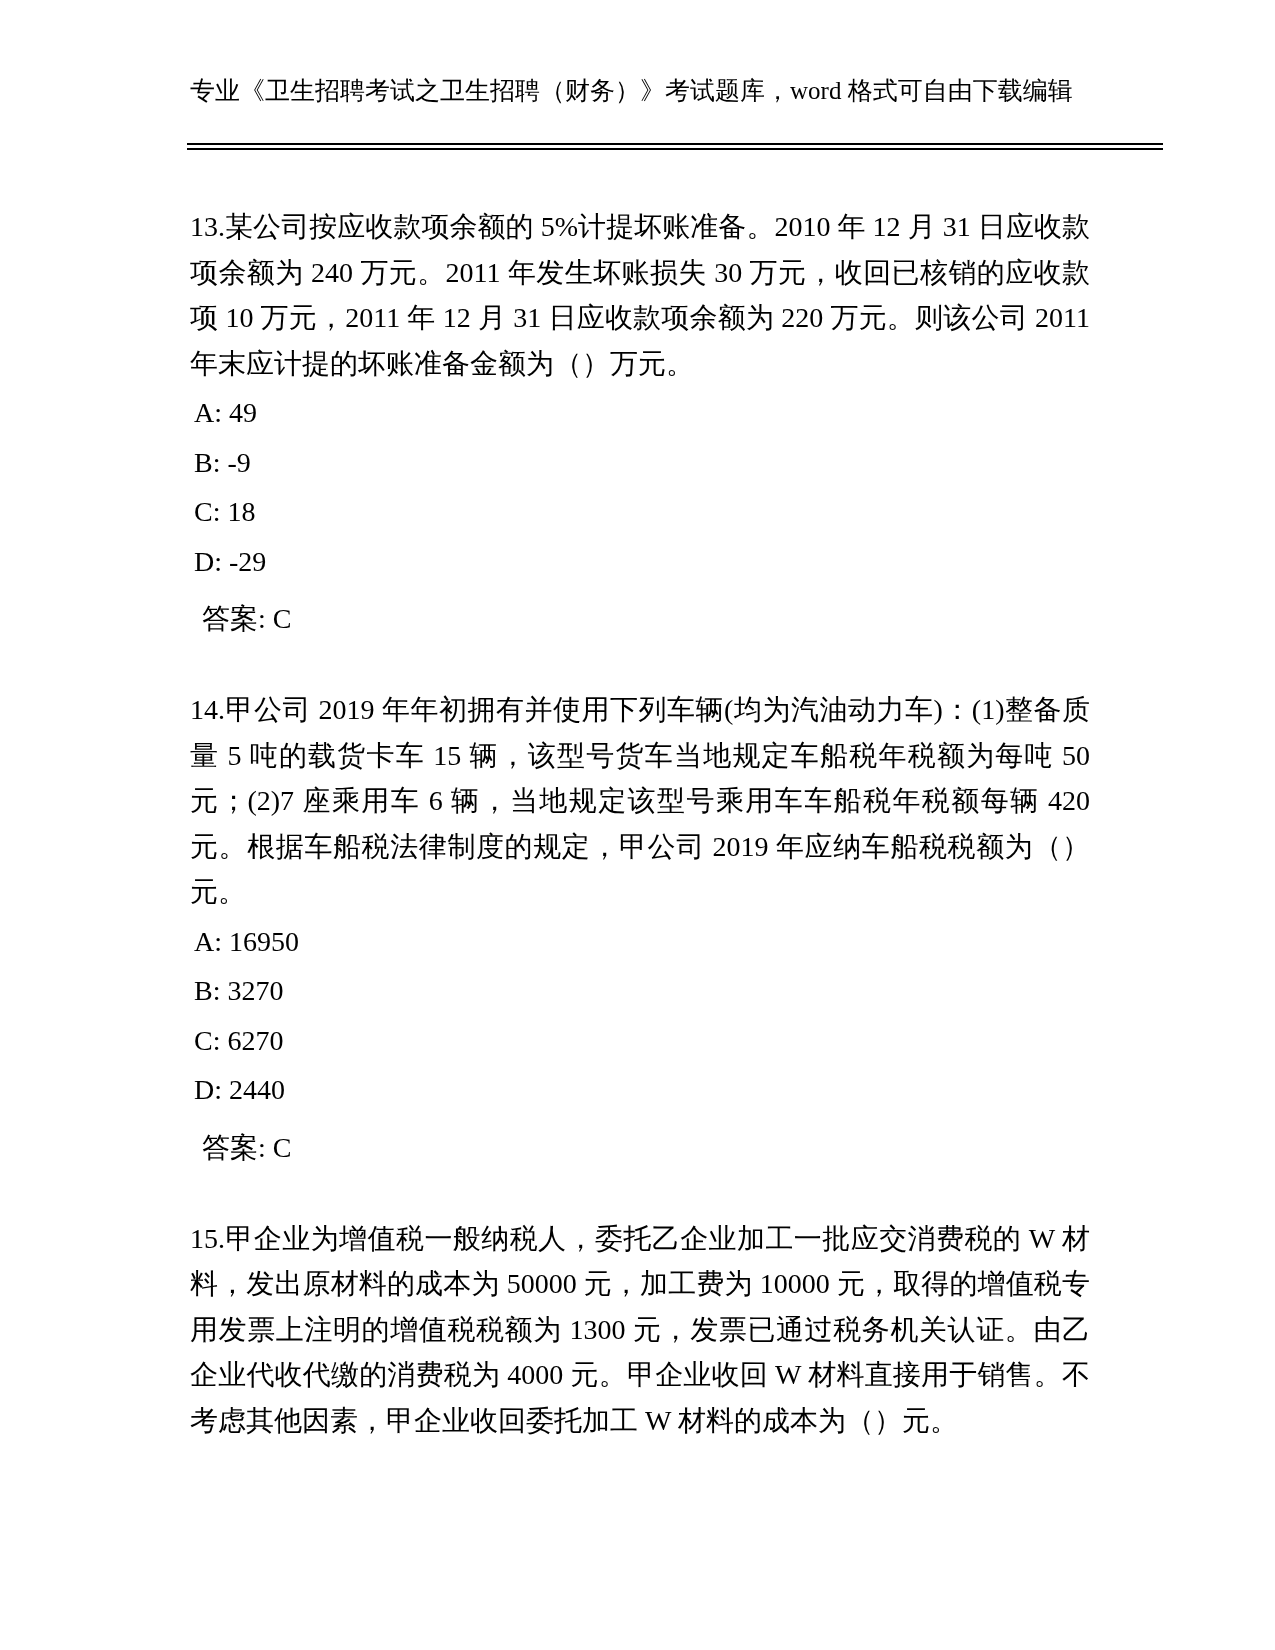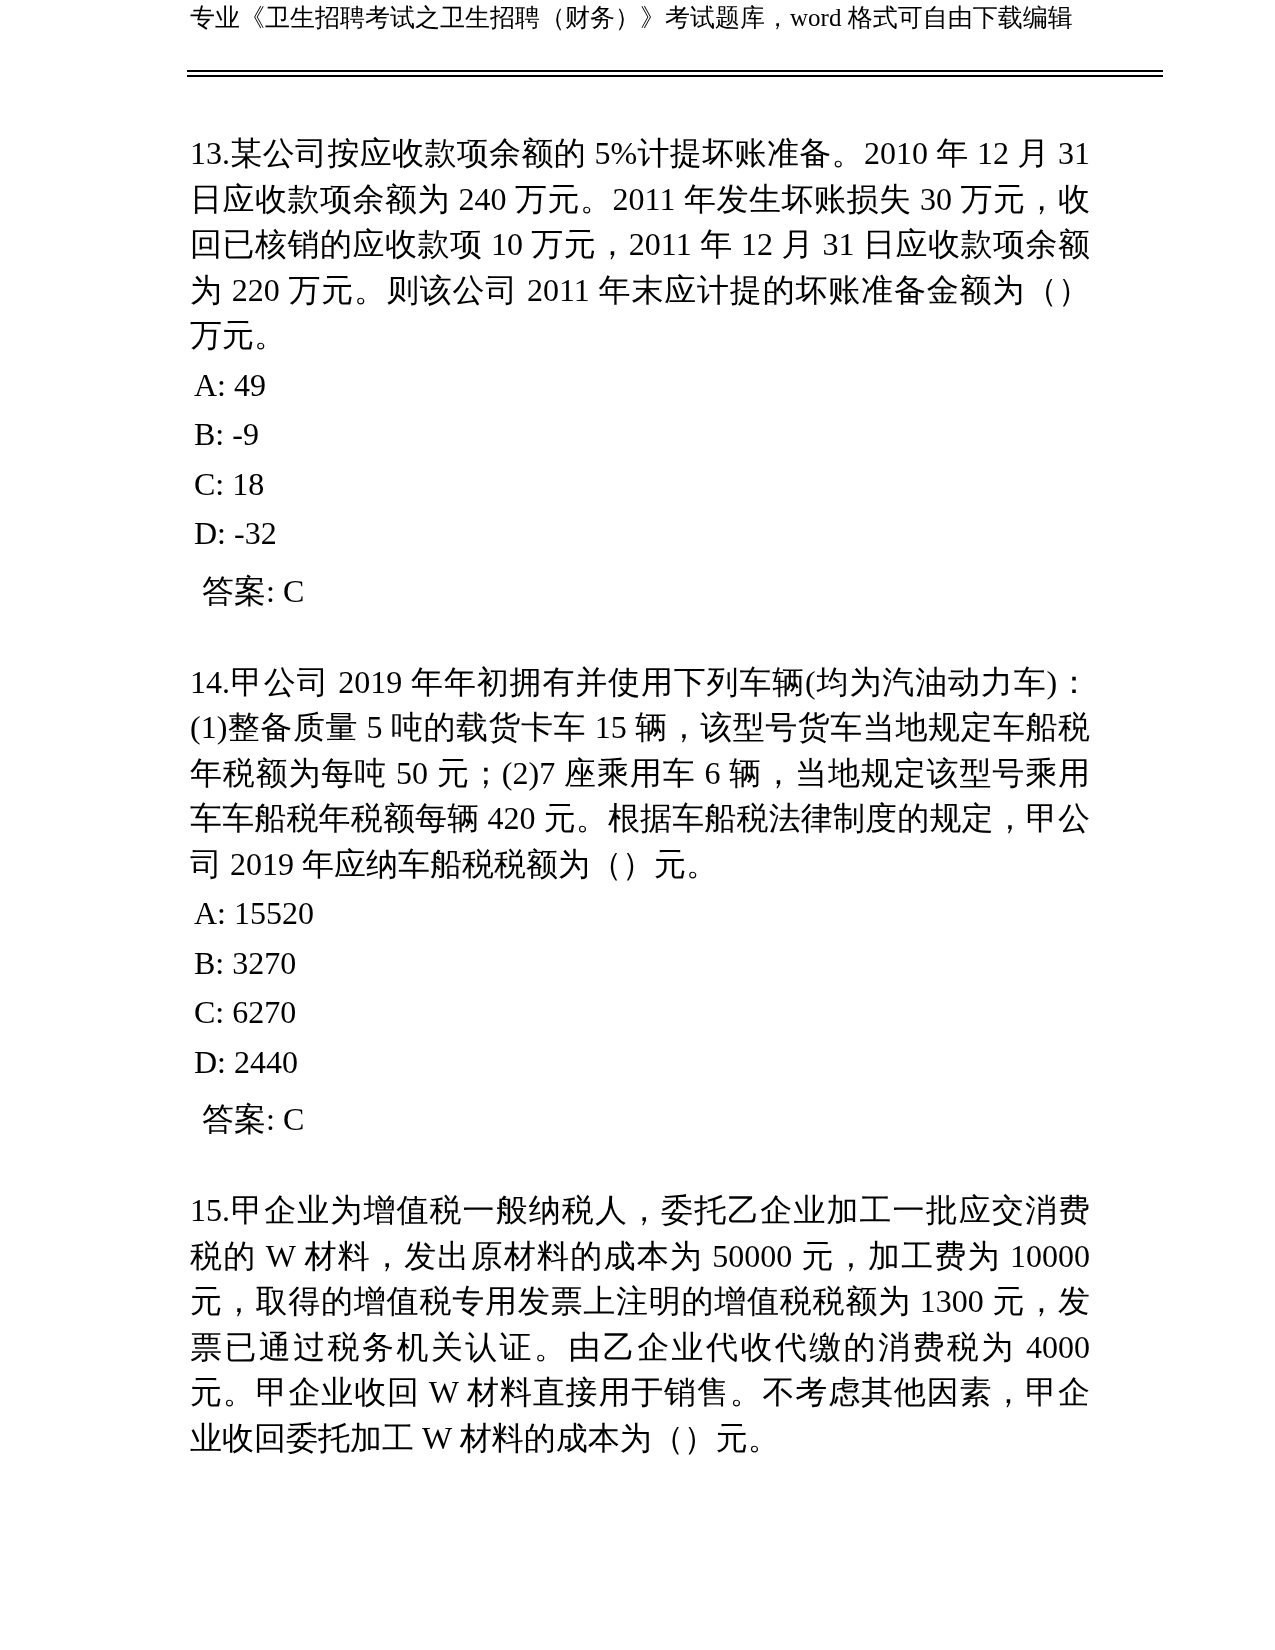--- a/index.html
+++ b/index.html
@@ -6,20 +6,21 @@
     margin: 0;
     padding: 0;
     background: #ffffff;
   }
   .page {
     position: relative;
     width: 1275px;
     height: 1650px;
     background: #ffffff;
     box-sizing: border-box;
+    padding-top: 73px;
     overflow: hidden;
     color: #000000;
     font-family: "Liberation Serif", "DejaVu Serif", serif;
   }
   .doc-header {
     margin: 0 0 0 190px;
     width: 900px;
     font-size: 25px;
     line-height: 35px;
     text-align: justify;
@@ -30,21 +31,21 @@
   .header-rule {
     margin: 35px 0 0 187px;
     width: 976px;
     height: 3px;
     border-top: 2px solid #000000;
     border-bottom: 2px solid #000000;
   }
   .doc-body {
     margin: 54px 0 0 190px;
     width: 900px;
-    font-size: 32px;
+    font-size: 28px;
     line-height: 45.5px;
   }
   .question {
     margin: 0 0 45.5px 0;
   }
   .question:last-child {
     margin-bottom: 0;
   }
   .question-text {
     margin: 0;
@@ -72,27 +73,27 @@
 
   <div class="header-rule"></div>
 
   <main class="doc-body">
 
     <section class="question">
       <p class="question-text">13.某公司按应收款项余额的 5%计提坏账准备。2010 年 12 月 31 日应收款项余额为 240 万元。2011 年发生坏账损失 30 万元，收回已核销的应收款项 10 万元，2011 年 12 月 31 日应收款项余额为 220 万元。则该公司 2011 年末应计提的坏账准备金额为（）万元。</p>
       <p class="option">A: 49</p>
       <p class="option">B: -9</p>
       <p class="option">C: 18</p>
-      <p class="option">D: -32</p>
+      <p class="option">D: -29</p>
       <p class="answer">答案: C</p>
     </section>
 
     <section class="question">
       <p class="question-text">14.甲公司 2019 年年初拥有并使用下列车辆(均为汽油动力车)：(1)整备质量 5 吨的载货卡车 15 辆，该型号货车当地规定车船税年税额为每吨 50 元；(2)7 座乘用车 6 辆，当地规定该型号乘用车车船税年税额每辆 420 元。根据车船税法律制度的规定，甲公司 2019 年应纳车船税税额为（）元。</p>
-      <p class="option">A: 15520</p>
+      <p class="option">A: 16950</p>
       <p class="option">B: 3270</p>
       <p class="option">C: 6270</p>
       <p class="option">D: 2440</p>
       <p class="answer">答案: C</p>
     </section>
 
     <section class="question">
       <p class="question-text">15.甲企业为增值税一般纳税人，委托乙企业加工一批应交消费税的 W 材料，发出原材料的成本为 50000 元，加工费为 10000 元，取得的增值税专用发票上注明的增值税税额为 1300 元，发票已通过税务机关认证。由乙企业代收代缴的消费税为 4000 元。甲企业收回 W 材料直接用于销售。不考虑其他因素，甲企业收回委托加工 W 材料的成本为（）元。</p>
     </section>
 

